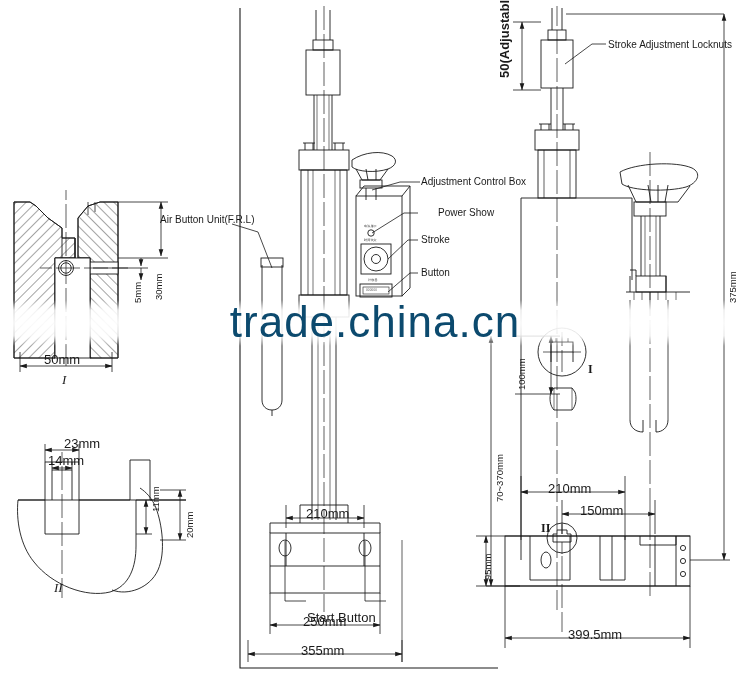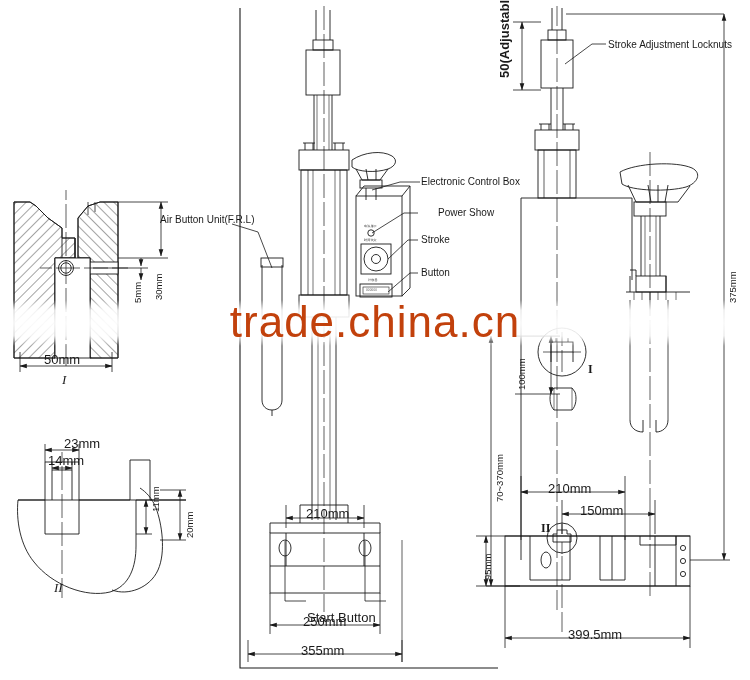--- a/index.html
+++ b/index.html
@@ -8,21 +8,21 @@
   svg.dwg{position:absolute;left:0;top:0;width:750px;height:680px;}
   .lbl{position:absolute;font-family:"Liberation Sans",sans-serif;color:#1a1a1a;white-space:nowrap;}
   .callout{font-size:10px;}
   .dim{font-size:13px;}
   .dimv{font-size:9.5px;transform-origin:0 0;}
   .roman{font-family:"Liberation Serif",serif;font-size:13px;font-style:italic;}
   .romanb{font-family:"Liberation Serif",serif;font-size:12px;font-weight:bold;}
   .mini{font-size:3px;color:#222;letter-spacing:.2px;}
   #watermark{position:absolute;left:0;top:292px;width:750px;height:60px;
     display:flex;align-items:center;justify-content:center;
-    font-size:44px;color:#c2410c;letter-spacing:1px;pointer-events:none;}
+    font-size:44px;color:#0c4a6e;letter-spacing:1px;pointer-events:none;}
   #wmband{position:absolute;left:0;top:300px;width:750px;height:46px;
     background:linear-gradient(180deg,rgba(255,255,255,0) 0%,rgba(255,255,255,.85) 22%,rgba(255,255,255,.95) 50%,rgba(255,255,255,.85) 78%,rgba(255,255,255,0) 100%);
     pointer-events:none;}
 </style>
 </head>
 <body>
 
 <div id="stage">
 
 <svg class="dwg" viewBox="0 0 750 680">
@@ -331,21 +331,21 @@
 <div class="lbl dim" style="left:44px;top:352px;">50mm</div>
 <div class="lbl roman" style="left:62px;top:372px;">I</div>
 
 <div class="lbl dim" style="left:64px;top:436px;">23mm</div>
 <div class="lbl dim" style="left:48px;top:453px;">14mm</div>
 <div class="lbl dimv" style="left:150px;top:512px;transform:rotate(-90deg);">11mm</div>
 <div class="lbl dimv" style="left:184px;top:538px;transform:rotate(-90deg);">20mm</div>
 <div class="lbl roman" style="left:54px;top:580px;">II</div>
 
 <div class="lbl callout" style="left:160px;top:214px;">Air Button Unit(F.R.L)</div>
-<div class="lbl callout" style="left:421px;top:176px;">Electronic Control Box</div>
+<div class="lbl callout" style="left:421px;top:176px;">Adjustment Control Box</div>
 <div class="lbl callout" style="left:421px;top:207px;padding-left:17px;">Power Show</div>
 <div class="lbl callout" style="left:421px;top:234px;">Stroke</div>
 <div class="lbl callout" style="left:421px;top:267px;">Button</div>
 <div class="lbl callout" style="left:307px;top:610px;font-size:13px;">Start Button</div>
 
 <div class="lbl dim" style="left:306px;top:506px;">210mm</div>
 <div class="lbl dim" style="left:303px;top:614px;">250mm</div>
 <div class="lbl dim" style="left:301px;top:643px;">355mm</div>
 
 <div class="lbl mini" style="left:364px;top:224px;">电源指示</div>

